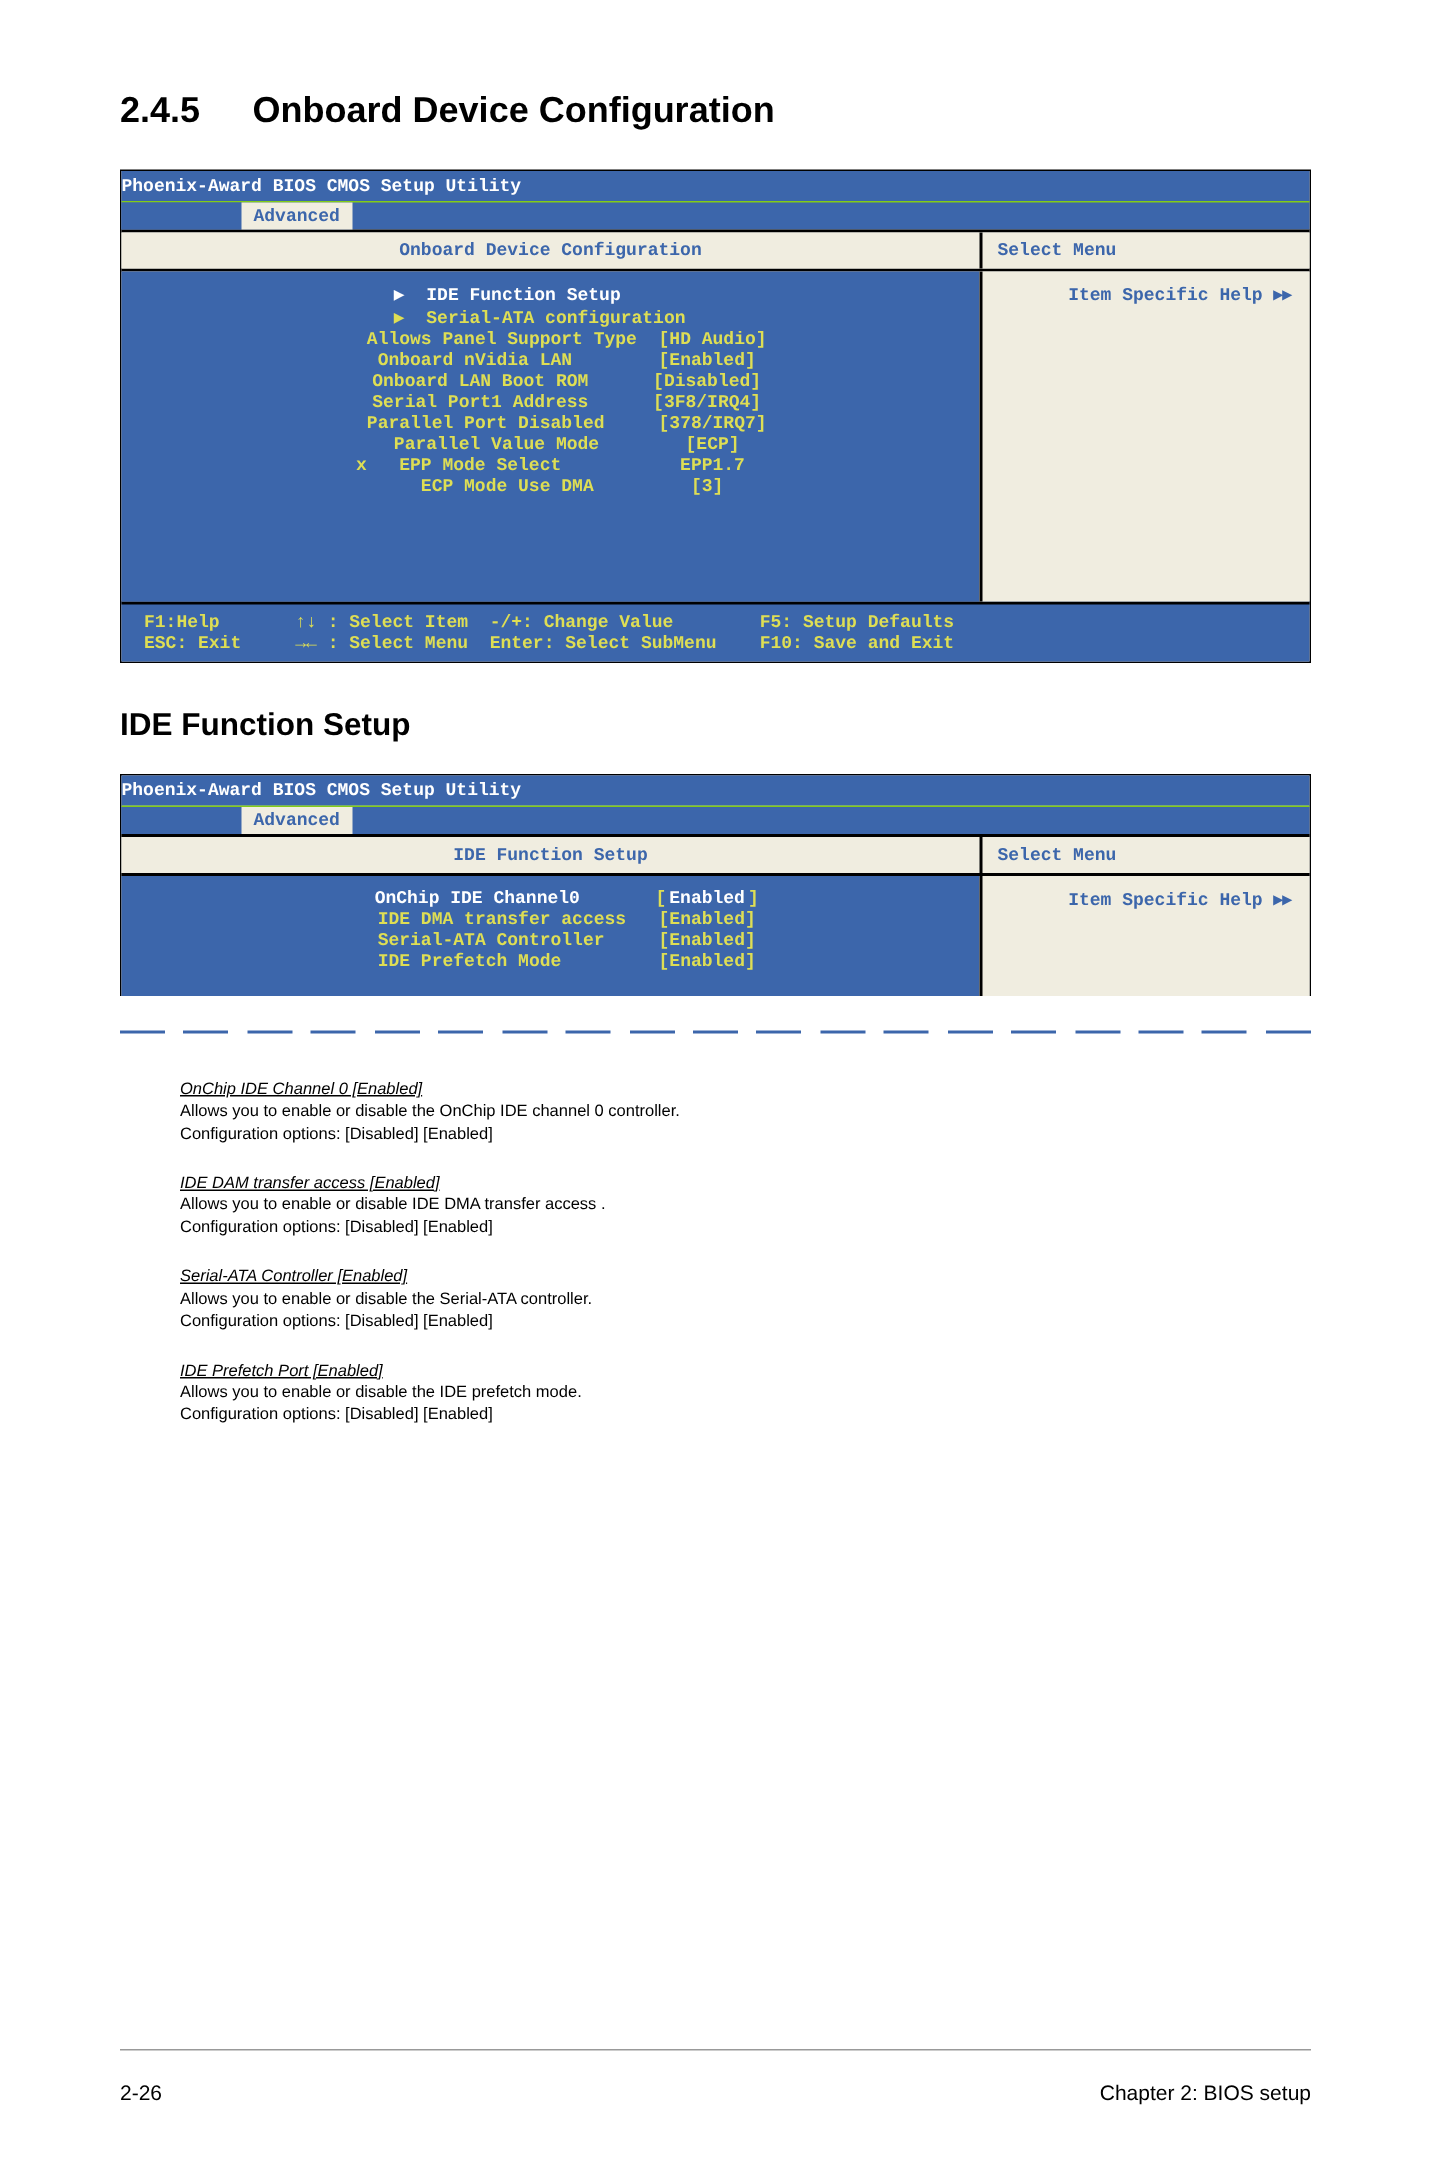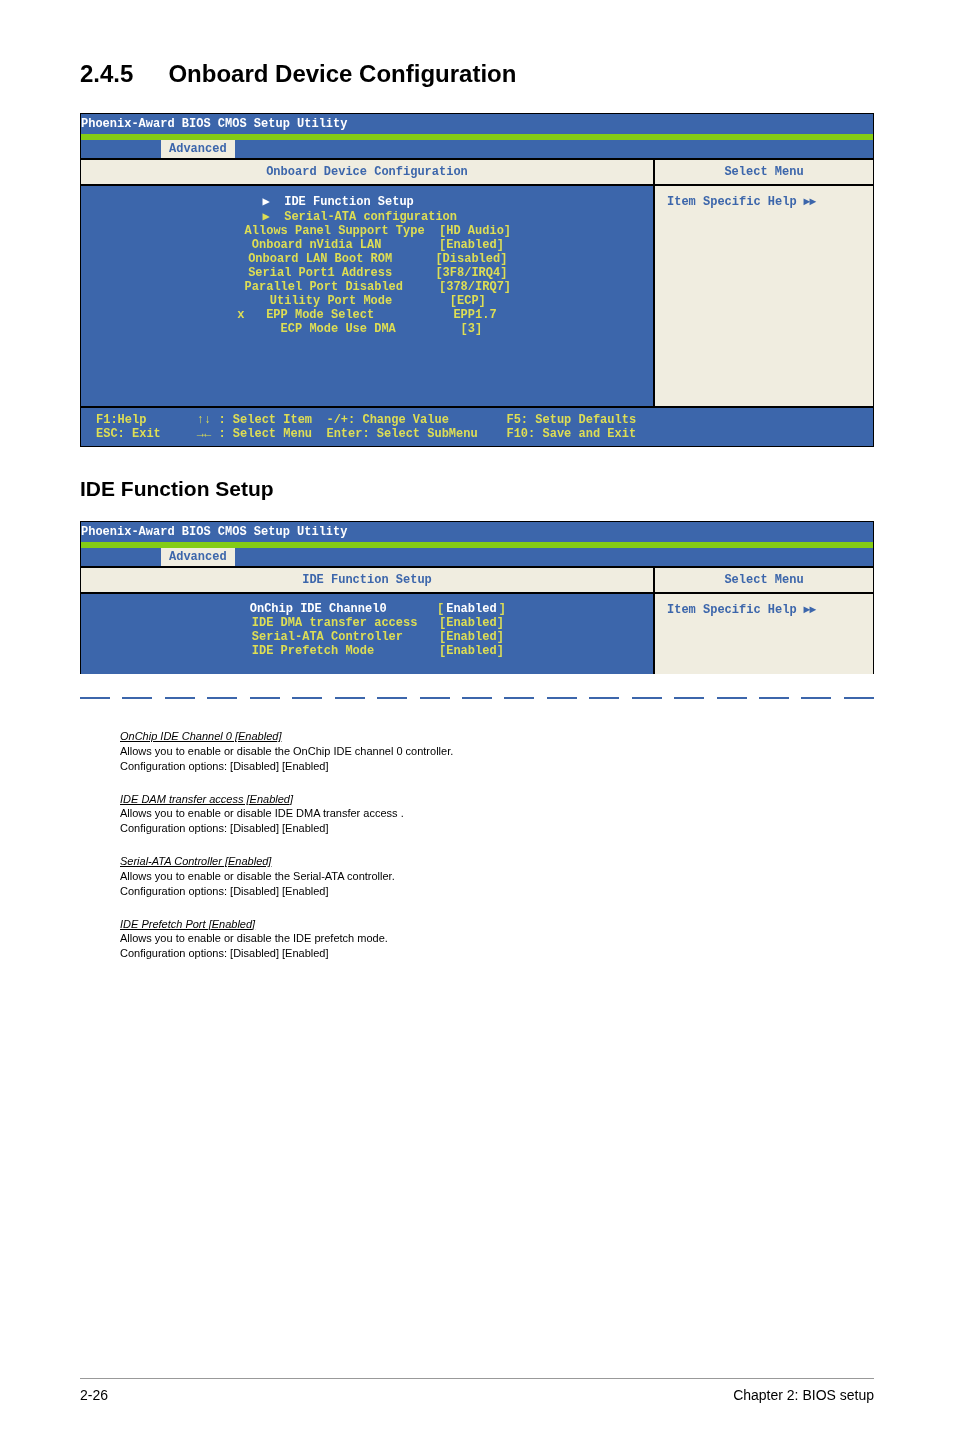--- a/index.html
+++ b/index.html
@@ -1,42 +1,42 @@
 <!DOCTYPE html>
 <html><head>
 <meta charset="utf-8">
 <style>
 * { margin: 0; padding: 0; box-sizing: border-box; }
 body { width: 954px; height: 1438px; background: #fff; font-family: Arial, sans-serif; padding: 60px 80px 30px 80px; color: #000; position: relative; }
 .section-title { font-size: 24px; font-weight: bold; margin-bottom: 25px; }
 .section-number { margin-right: 35px; display: inline-block; }
 .bios-box { border: 1px solid #000; margin-bottom: 25px; font-family: 'Courier New', monospace; font-size: 12px; font-weight: bold; }
 .bios-header-bar { background: #3c66ab; color: #fff; padding: 3px 0; }
-.bios-tab-row { background: #3c66ab; display: flex; border-top: 6px solid #84cc16; }
+.bios-tab-row { background: #3c66ab; display: flex; border-top: 1px solid #84cc16; }
 .bios-tab-spacer { width: 80px; background: #3c66ab; }
 .bios-tab { background: #f0ede0; color: #3c66ab; padding: 2px 8px; }
 .bios-title-row { display: flex; border-top: 2px solid #000; border-bottom: 2px solid #000; }
 .bios-title-left { background: #f0ede0; color: #3c66ab; padding: 5px 10px; flex: 1; text-align: center; }
-.bios-title-right { background: #f0ede0; color: #3c66ab; padding: 5px 10px; width: 220px; text-align: center; border-left: 2px solid #000; }
+.bios-title-right { background: #f0ede0; color: #3c66ab; padding: 5px 10px; width: 220px; border-left: 2px solid #000; }
 .bios-body { display: flex; }
 .bios-main { background: #3c66ab; flex: 1; padding: 8px 15px; color: #dede54; min-height: 220px; }
-.bios-help { background: #f0ede0; color: #3c66ab; width: 220px; padding: 8px 12px; border-left: 2px solid #000; }
+.bios-help { background: #f0ede0; color: #3c66ab; width: 220px; padding: 8px 12px; border-left: 2px solid #000; text-align: right; }
 .bios-row { display: flex; white-space: pre; justify-content: center; }
 .bios-label-white { color: #fff; }
 .bios-footer { background: #3c66ab; color: #dede54; padding: 5px 15px; border-top: 2px solid #000; white-space: pre; }
 .arrow { font-family: Arial; }
 .subsection-title { font-size: 21px; font-weight: bold; margin-top: 30px; margin-bottom: 20px; }
 .bios2 .bios-main { min-height: 80px; }
 .dashed-bottom { border-bottom: none; }
 .dashed-line { display: flex; justify-content: space-between; margin-top: -2px; margin-bottom: 30px; }
 .dash { width: 30px; height: 2px; background: #3c66ab; }
 .text-block { margin-left: 40px; margin-bottom: 18px; font-size: 11px; line-height: 1.35; }
 .underline-italic { font-style: italic; text-decoration: underline; }
 .highlight { background: #3c66ab; color: #fff; padding: 0 2px; }
-.footer { position: absolute; bottom: 35px; left: 80px; right: 80px; display: flex; justify-content: space-between; font-size: 14px; border-top: 1px solid #999; padding-top: 8px; gap: 13px; }
+.footer { position: absolute; bottom: 35px; left: 80px; right: 80px; display: flex; justify-content: space-between; font-size: 14px; border-top: 1px solid #999; padding-top: 20px; gap: 13px; }
 </style>
 </head>
 <body>
 
 <div class="section-title">
   <span class="section-number">2.4.5</span><span>Onboard Device Configuration</span>
 </div>
 
 <div class="bios-box">
   <div class="bios-header-bar">Phoenix-Award BIOS CMOS Setup Utility</div>
@@ -50,21 +50,21 @@
   </div>
   <div class="bios-body">
     <div class="bios-main" id="bios1-rows">
         <div class="bios-row"><span class="bios-label-white">▶  IDE Function Setup        </span><span></span></div>
         <div class="bios-row"><span>▶  Serial-ATA configuration  </span><span></span></div>
         <div class="bios-row"><span>   Allows Panel Support Type  </span><span>[HD Audio]</span></div>
         <div class="bios-row"><span>   Onboard nVidia LAN        </span><span>[Enabled]</span></div>
         <div class="bios-row"><span>   Onboard LAN Boot ROM      </span><span>[Disabled]</span></div>
         <div class="bios-row"><span>   Serial Port1 Address      </span><span>[3F8/IRQ4]</span></div>
         <div class="bios-row"><span>   Parallel Port Disabled     </span><span>[378/IRQ7]</span></div>
-        <div class="bios-row"><span>   Utility Port Mode        </span><span>[ECP]</span></div>
+        <div class="bios-row"><span>   Parallel Value Mode        </span><span>[ECP]</span></div>
         <div class="bios-row"><span>x   EPP Mode Select          </span><span> EPP1.7</span></div>
         <div class="bios-row"><span>    ECP Mode Use DMA         </span><span>[3]</span></div>
       </div>
     <div class="bios-help">
       <span>Item Specific Help</span> <span class="arrow">▸▸</span>
     </div>
   </div>
   <div class="bios-footer" id="bios1-footer">F1:Help       ↑↓ : Select Item  -/+: Change Value        F5: Setup Defaults
 ESC: Exit     →← : Select Menu  Enter: Select SubMenu    F10: Save and Exit</div>
 </div>

